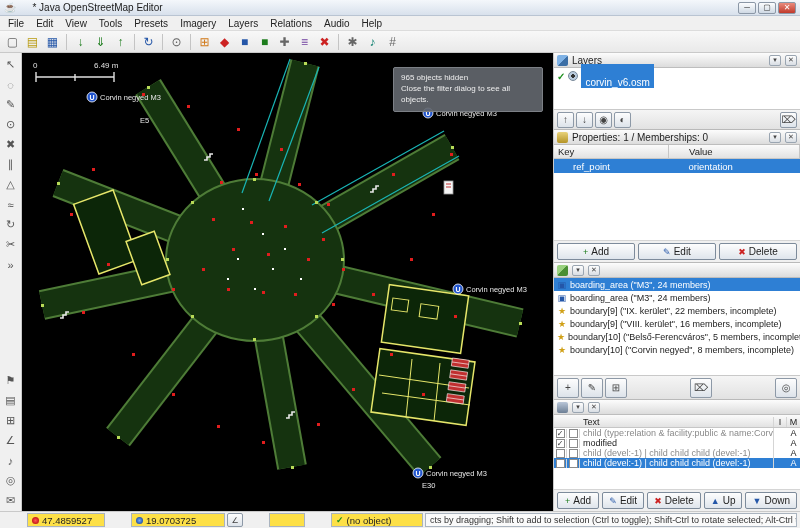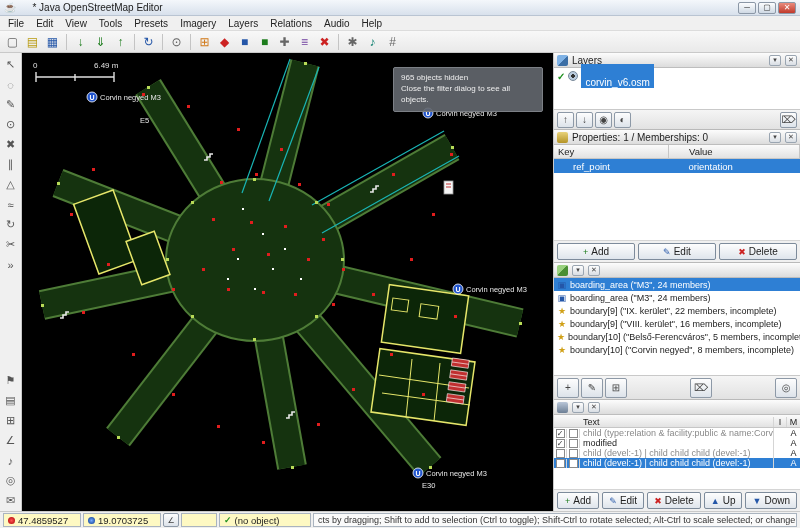--- a/index.html
+++ b/index.html
@@ -111,21 +111,21 @@
   .fctext { flex:1; padding:0 3px; border-right:1px solid #d5d5d5; overflow:hidden; white-space:nowrap; }
   .frow { display:flex; flex:0 0 13px; align-items:center; font-size:9px; }
   .cbx { width:9px; height:9px; border:1px solid #8a8a8a; background:#fff; margin:0 auto;
          display:flex; align-items:center; justify-content:center; font-size:8px; color:#333; }
   .gray { color:#8a8a8a; }
 
   
   .statusbar { height:17px; flex:0 0 17px; display:flex; align-items:center; gap:2px;
                padding:0 3px; background:#f0f0f0; border-top:1px solid #c9c9c9; font-size:9.5px; }
   .sfield { height:14px; display:flex; align-items:center; gap:3px; padding:0 4px;
-            border:1px solid #aab4bf; background:#fef9c3; white-space:nowrap; overflow:hidden; }
+            border:1px solid #aab4bf; background:#fde047; white-space:nowrap; overflow:hidden;margin-left:24px; }
   .dot { width:7px; height:7px; border-radius:50%; }
   .dot.red { background:radial-gradient(#f55,#a00); }
   .dot.blue { background:radial-gradient(#7af,#038); }
   .chk { color:#1d8f1d; font-weight:bold; font-size:9px; }
   .shelp { flex:1; height:14px; line-height:13px; border:1px solid #aab4bf; background:#fafafa;
            padding:0 4px; overflow:hidden; white-space:nowrap; color:#333; font-size:9px; }
 </style>
 </head>
 <body>
 
@@ -578,21 +578,21 @@
       </div>
 
     </div>
   </div>
 
   <div class="statusbar">
     <span class="sfield" style="width:78px;">
       <span class="dot red"></span>
       <span>47.4859527</span>
       </span>
-    <span class="sfield" style="width:78px;">
+    <span class="sfield" style="width:94px;">
       <span class="dot blue"></span>
       <span>19.0703725</span>
       </span>
     <span class="sqbtn" style="width:16px;height:14px;font-size:8px;">∠</span>
     <span class="sfield" style="width:36px;"></span>
     <span class="sfield" style="width:92px;">
       <span class="chk">✓</span>
       <span>(no object)</span>
       </span>
     <span class="shelp">cts by dragging; Shift to add to selection (Ctrl to toggle); Shift-Ctrl to rotate selected; Alt-Ctrl to scale selected; or change selection</span>

